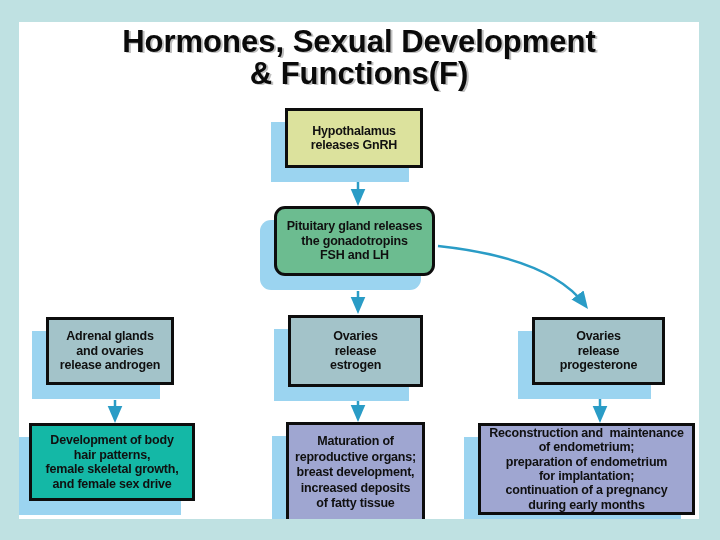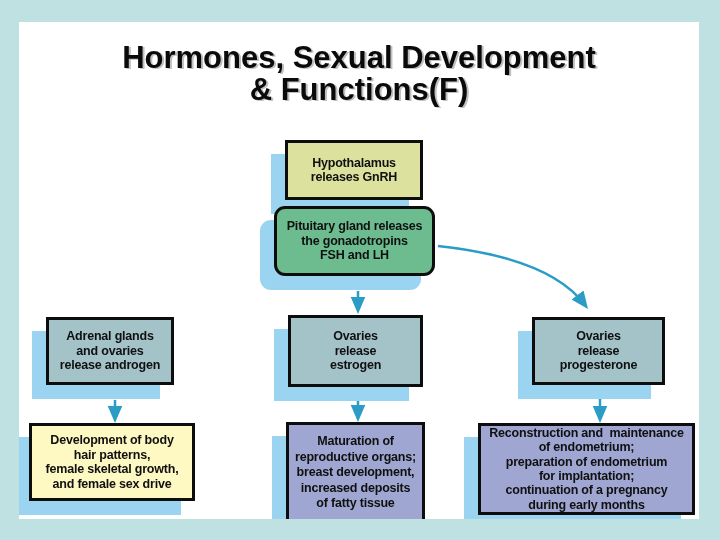--- a/index.html
+++ b/index.html
@@ -10,21 +10,21 @@
     font-family:"Liberation Sans", sans-serif;
   }
   .slide{
     position:absolute;
     left:19px;top:22px;
     width:680px;height:497px;
     overflow:hidden;
   }
   .title{
     position:absolute;
-    left:0;top:20px;width:100%;
+    left:0;top:4px;width:100%;
     margin:0;
     text-align:center;
     font-size:31px;
     font-weight:bold;
     line-height:1.04;
     letter-spacing:0px;
     color:#0a0a0a;
     text-shadow:2px 1px 0 rgba(140,140,140,0.55);
     white-space:pre;
   }
@@ -44,21 +44,21 @@
   }
   .node-text{
     text-align:center;
     font-weight:bold;
     font-size:12.5px;
     line-height:1.16;
     letter-spacing:-0.2px;
     color:#101010;
     white-space:pre;
   }
-  .n-hypothalamus { left:266px; top:86px;  width:138px; height:60px;margin-top:32px; }
+  .n-hypothalamus { left:266px; top:86px;  width:138px; height:60px; }
   .n-pituitary    { left:255px; top:184px; width:161px; height:70px;border-radius:11px; }
   .n-adrenal      { left:27px;  top:295px; width:128px; height:68px; }
   .n-estrogen     { left:269px; top:293px; width:135px; height:72px; }
   .n-progesterone { left:513px; top:295px; width:133px; height:68px; }
   .n-development  { left:10px;  top:401px; width:166px; height:78px; }
   .n-maturation   { left:267px; top:400px; width:139px; height:102px; }
   .n-reconstruction{ left:459px; top:401px; width:217px; height:92px; }
   .n-maturation .node-text{ line-height:1.24; }
   .n-reconstruction .node-text{ line-height:1.15; }
 </style>
@@ -107,21 +107,21 @@
 release
 estrogen</div>
     </div>
 
     <div class="node n-progesterone" style="background-color: rgb(163, 195, 201);">
       <div class="node-text">Ovaries
 release
 progesterone</div>
     </div>
 
-    <div class="node n-development" style="background-color: #fef9c3;">
+    <div class="node n-development" style="background-color: #14b8a6;">
       <div class="node-text">Development of body
 hair patterns,
 female skeletal growth,
 and female sex drive</div>
     </div>
 
     <div class="node n-maturation" style="background-color: rgb(159, 166, 209);">
       <div class="node-text">Maturation of
 reproductive organs;
 breast development,

